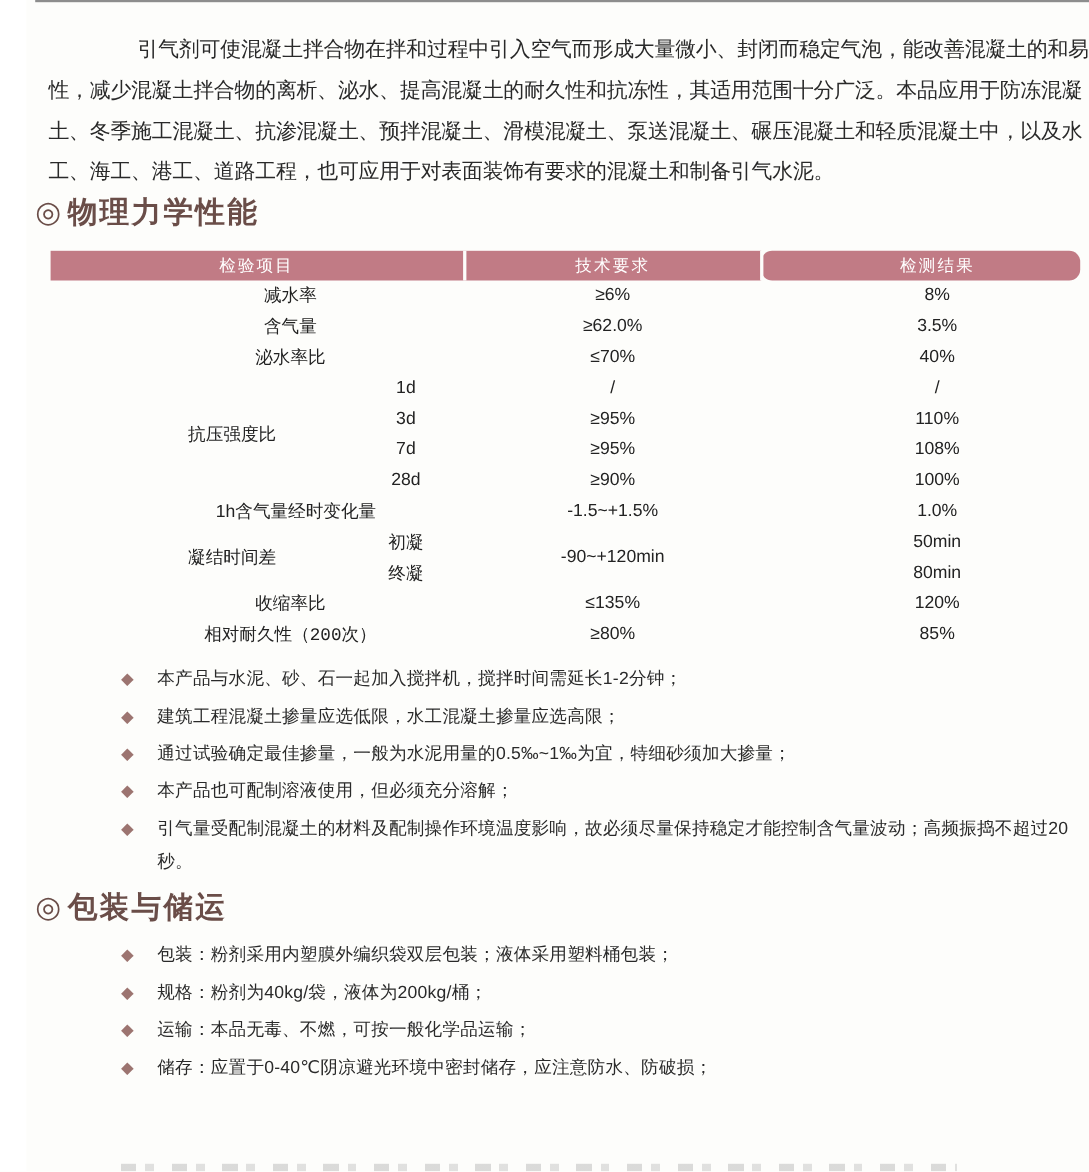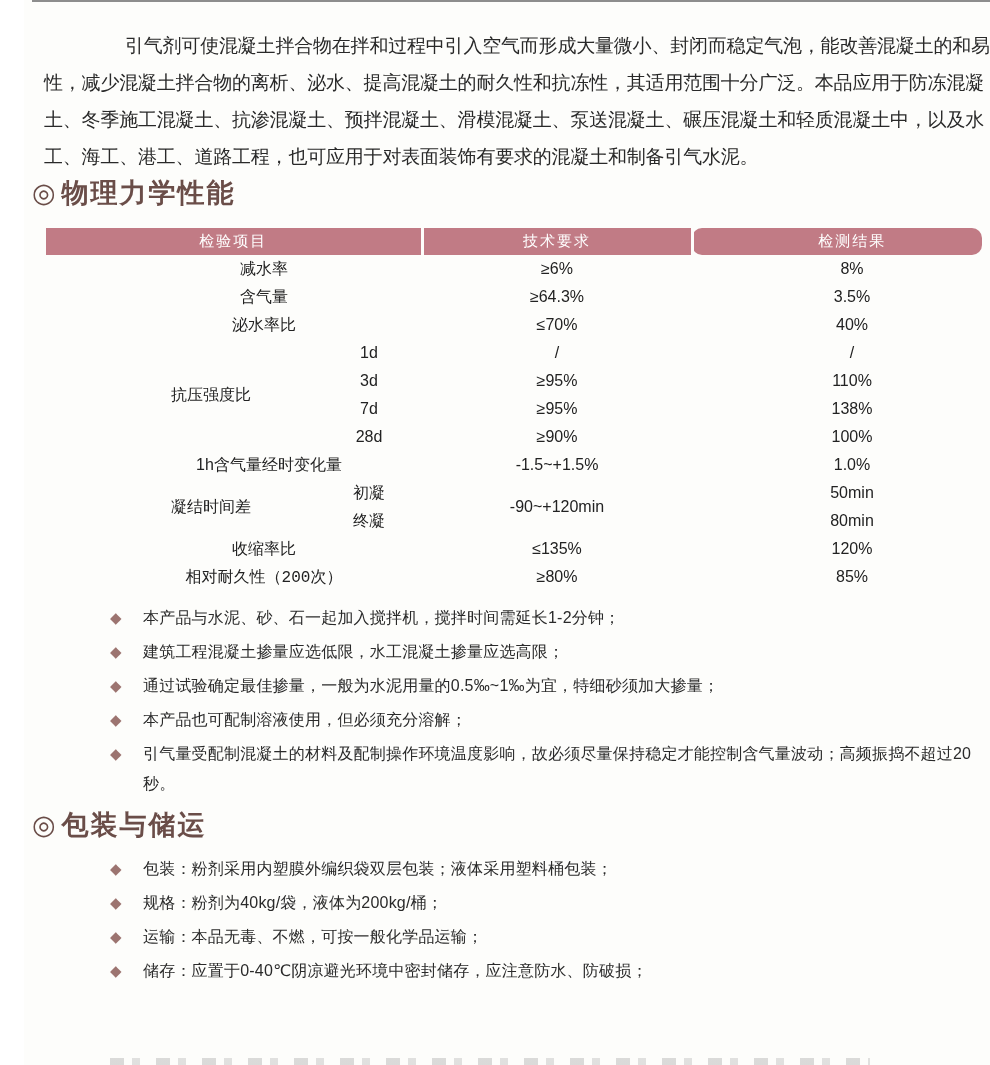--- a/index.html
+++ b/index.html
@@ -137,21 +137,21 @@
       </tr>
     </thead>
     <tbody>
       <tr>
         <td colspan="2" class="item">减水率</td>
         <td>≥6%</td>
         <td class="result">8%</td>
       </tr>
       <tr>
         <td colspan="2" class="item">含气量</td>
-        <td>≥64.3%</td>
+        <td>≥62.0%</td>
         <td class="result">3.5%</td>
       </tr>
       <tr>
         <td colspan="2" class="item">泌水率比</td>
         <td>≤70%</td>
         <td class="result">40%</td>
       </tr>
       <tr>
         <td rowspan="4" class="group">抗压强度比</td>
         <td>1d</td>
@@ -159,21 +159,21 @@
         <td class="result">/</td>
       </tr>
       <tr>
         <td>3d</td>
         <td>≥95%</td>
         <td class="result">110%</td>
       </tr>
       <tr>
         <td>7d</td>
         <td>≥95%</td>
-        <td class="result">138%</td>
+        <td class="result">108%</td>
       </tr>
       <tr>
         <td>28d</td>
         <td>≥90%</td>
         <td class="result">100%</td>
       </tr>
       <tr>
         <td colspan="2" class="item-wide">1h含气量经时变化量</td>
         <td>-1.5~+1.5%</td>
         <td class="result">1.0%</td>

